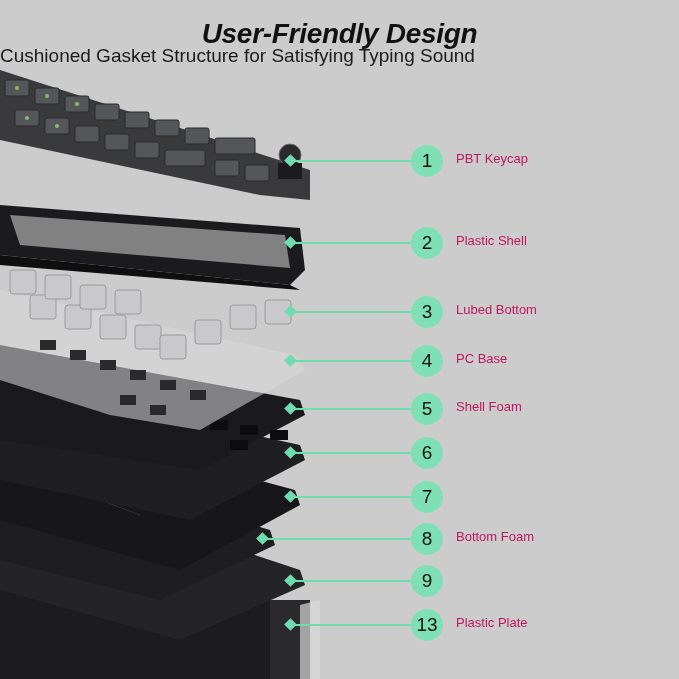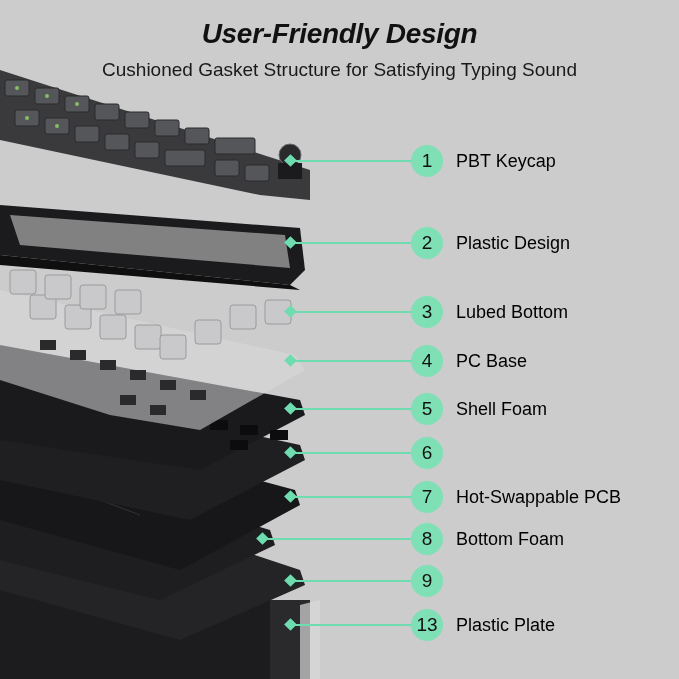--- a/index.html
+++ b/index.html
@@ -9,40 +9,40 @@
     font-family: "Liberation Sans", "DejaVu Sans", sans-serif;
     position: relative;
   }
   .title {
     position: absolute; left: 0; right: 0; top: 18px;
     text-align: center; font-size: 28px; font-weight: bold; color: #111;
     letter-spacing: -0.3px;
     font-style: italic;
   }
   .subtitle {
-    position: absolute; left: 0; right: 0; top: 59px;
-    text-align: center; font-size: 19px; color: #1a1a1a;
+    position: absolute; left: 0; right: 0; top: 45px;
+    text-align: left; font-size: 19px; color: #1a1a1a;
   }
   .scene { position: absolute; left: 0; top: 0; width: 679px; height: 679px; }
   .callout { position: absolute; left: 0; width: 679px; height: 32px; }
   .leader {
     position: absolute; height: 2px; background: #6fdcb0; top: 15px;
   }
   .diamond {
     position: absolute; width: 9px; height: 9px; background: #6fdcb0;
     transform: rotate(45deg); top: 11px;
   }
   .badge {
     position: absolute; left: 411px; top: 0; width: 32px; height: 32px;
     border-radius: 50%; background: #7ee0b4;
     display: flex; align-items: center; justify-content: center;
     font-size: 19px; color: #111;
   }
   .label {
-    position: absolute; left: 456px; top: 6px; font-size: 18px; color: #000000;
+    position: absolute; left: 456px; top: 6px; font-size: 13px; color: #be185d;
     white-space: nowrap;
   }
 </style>
 </head>
 <body>
 
 <div class="title">User-Friendly Design</div>
 <div class="subtitle">Cushioned Gasket Structure for Satisfying Typing Sound</div>
 
 <svg class="scene" viewBox="0 0 679 679" xmlns="http://www.w3.org/2000/svg">
@@ -143,21 +143,21 @@
 <div class="callout" style="top:145px">
   <div class="diamond" style="left:286px"></div>
   <div class="leader" style="left:292px;width:124px"></div>
   <div class="badge">1</div>
   <div class="label">PBT Keycap</div>
 </div>
 <div class="callout" style="top:227px">
   <div class="diamond" style="left:286px"></div>
   <div class="leader" style="left:292px;width:124px"></div>
   <div class="badge">2</div>
-  <div class="label">Plastic Design</div>
+  <div class="label">Plastic Shell</div>
 </div>
 <div class="callout" style="top:296px">
   <div class="diamond" style="left:286px"></div>
   <div class="leader" style="left:292px;width:124px"></div>
   <div class="badge">3</div>
   <div class="label">Lubed Bottom</div>
 </div>
 <div class="callout" style="top:345px">
   <div class="diamond" style="left:286px"></div>
   <div class="leader" style="left:292px;width:124px"></div>
@@ -172,21 +172,20 @@
 </div>
 <div class="callout" style="top:437px">
   <div class="diamond" style="left:286px"></div>
   <div class="leader" style="left:292px;width:124px"></div>
   <div class="badge">6</div>
 </div>
 <div class="callout" style="top:481px">
   <div class="diamond" style="left:286px"></div>
   <div class="leader" style="left:292px;width:124px"></div>
   <div class="badge">7</div>
-  <div class="label">Hot-Swappable PCB</div>
 </div>
 <div class="callout" style="top:523px">
   <div class="diamond" style="left:258px"></div>
   <div class="leader" style="left:264px;width:152px"></div>
   <div class="badge">8</div>
   <div class="label">Bottom Foam</div>
 </div>
 <div class="callout" style="top:565px">
   <div class="diamond" style="left:286px"></div>
   <div class="leader" style="left:292px;width:124px"></div>

